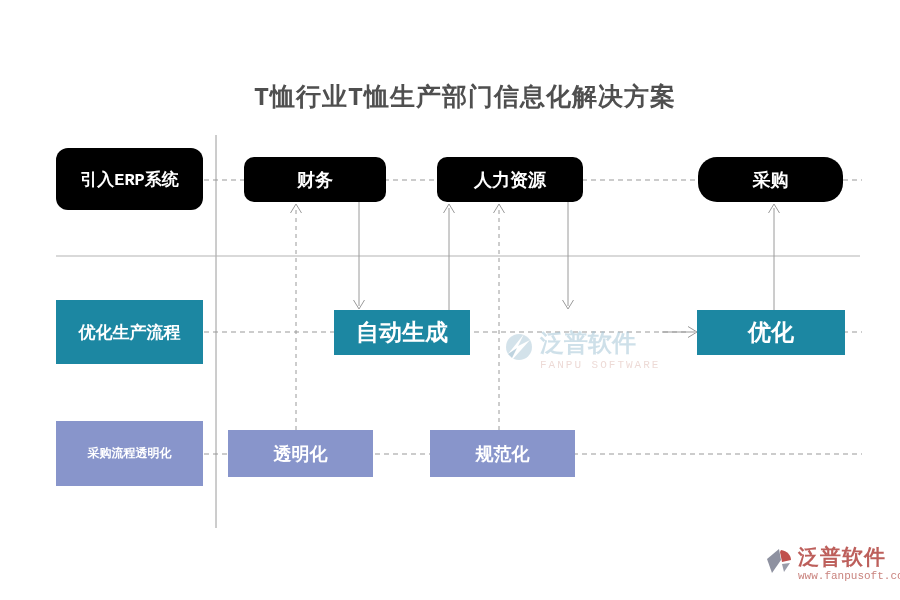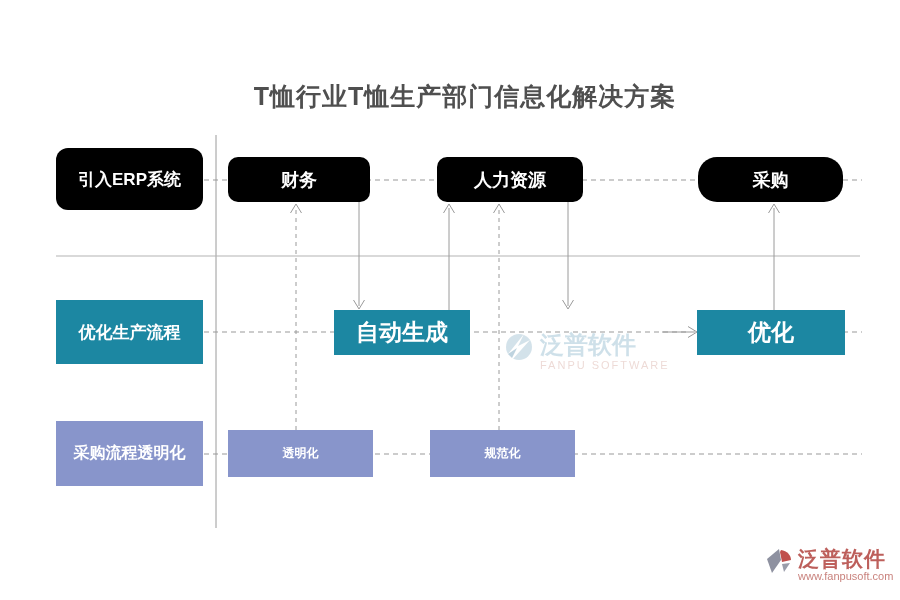--- a/index.html
+++ b/index.html
@@ -1,34 +1,34 @@
 <!DOCTYPE html>
 <html><head>
 <meta charset="utf-8">
 <style>
   html,body{margin:0;padding:0;background:#fff;}
   #stage{
     position:relative;width:900px;height:600px;background:#ffffff;overflow:hidden;
-    font-family:Liberation Sans, sans-serif;
+    font-family:Liberation Mono, monospace;
   }
   #title{
     position:absolute;top:80px;left:30px;width:870px;text-align:center;
     font-size:25px;font-weight:bold;color:#4f4f4f;letter-spacing:1px;
   }
   #connector-layer{position:absolute;top:0;left:0;z-index:1;}
   .box{
     position:absolute;z-index:2;display:flex;align-items:center;justify-content:center;
     color:#ffffff;font-weight:bold;text-align:center;
   }
   .lane1{background:#000000;border-radius:10px;font-size:18px;}
   .lane1.lane-label{border-radius:12px;font-size:17px;}
   .lane2{background:#1c87a2;font-size:23px;}
   .lane2.lane-label{font-size:17px;}
-  .lane3{background:#8895cb;font-size:12px;}
-  .lane3.lane-label{font-size:16px;}
+  .lane3{background:#8895cb;font-size:18px;}
+  .lane3.lane-label{font-size:12px;}
   
   #watermark-center{
     position:absolute;left:504px;top:332px;z-index:3;display:flex;align-items:flex-start;
     opacity:0.5;pointer-events:none;
   }
   #watermark-center .wm-txt{margin-left:6px;}
   #watermark-center .wm-main{font-size:24px;font-weight:bold;color:#9fc2d4;line-height:26px;}
   #watermark-center .wm-sub{font-size:11px;color:#dcb6ae;letter-spacing:2px;margin-top:1px;}
   
   #footer-brand{
@@ -71,21 +71,21 @@
     <polyline points="562.5,300 568,309 573.5,300" fill="none" stroke="#9a9a9a" stroke-width="1"></polyline>
 
     <line x1="774" y1="310" x2="774" y2="208" stroke="#9a9a9a" stroke-width="1"></line>
     <polyline points="768.5,213 774,204 779.5,213" fill="none" stroke="#9a9a9a" stroke-width="1"></polyline>
 
     <line x1="662" y1="332" x2="690" y2="332" stroke="#9a9a9a" stroke-width="1"></line>
     <polyline points="688,326.5 697,332 688,337.5" fill="none" stroke="#9a9a9a" stroke-width="1"></polyline>
   </svg>
 
   <div class="box lane1 lane-label" style="left:56px;top:148px;width:147px;height:62px;">引入ERP系统</div>
-  <div class="box lane1" style="left:228px;top:157px;width:142px;height:45px;">财务</div>
+  <div class="box lane1" style="left:244px;top:157px;width:142px;height:45px;">财务</div>
   <div class="box lane1" style="left:437px;top:157px;width:146px;height:45px;">人力资源</div>
   <div class="box lane1" style="left:698px;top:157px;width:145px;height:45px;border-radius:19px;">采购</div>
 
   <div class="box lane2 lane-label" style="left:56px;top:300px;width:147px;height:64px;">优化生产流程</div>
   <div class="box lane2" style="left:334px;top:310px;width:136px;height:45px;">自动生成</div>
   <div class="box lane2" style="left:697px;top:310px;width:148px;height:45px;">优化</div>
 
   <div class="box lane3 lane-label" style="left:56px;top:421px;width:147px;height:65px;">采购流程透明化</div>
   <div class="box lane3" style="left:228px;top:430px;width:145px;height:47px;">透明化</div>
   <div class="box lane3" style="left:430px;top:430px;width:145px;height:47px;">规范化</div>

